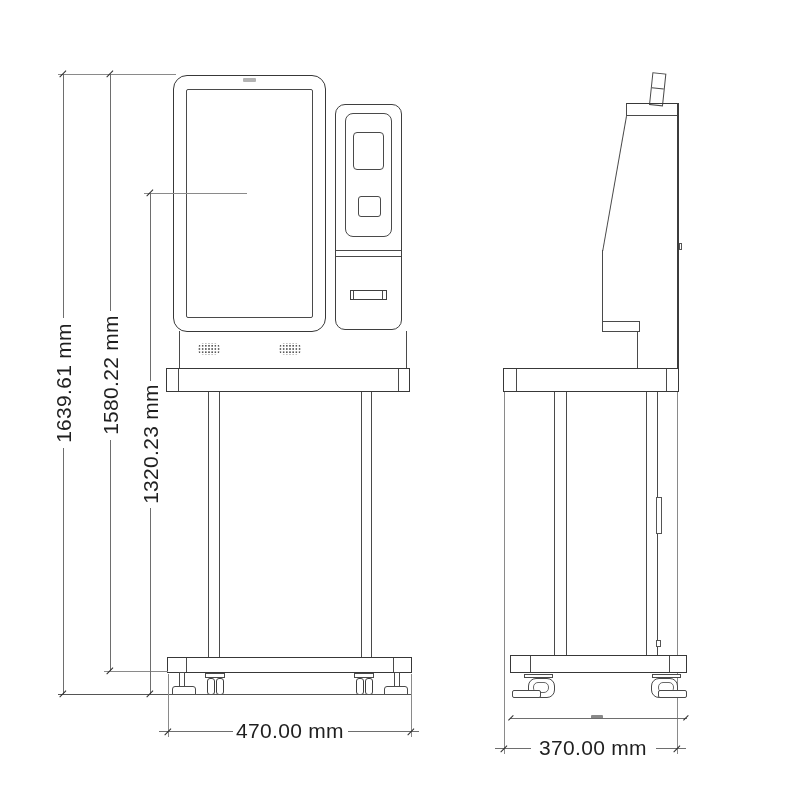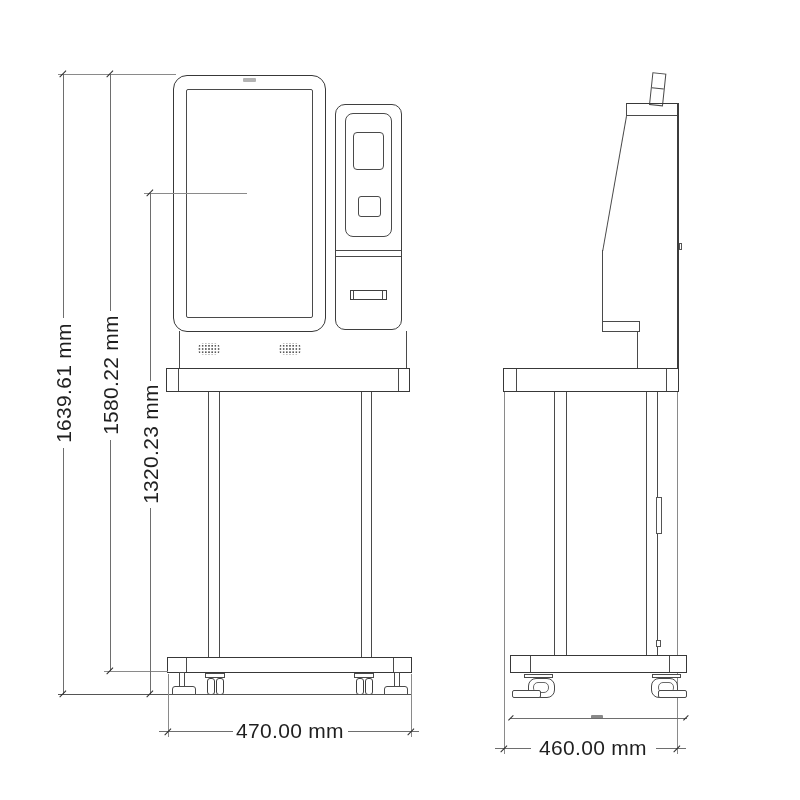--- a/index.html
+++ b/index.html
@@ -154,16 +154,16 @@
     <div class="dim" style="left:159px;top:731.3px;width:74px;height:1px;"></div>
     <div class="dim" style="left:348px;top:731.3px;width:71px;height:1px;"></div>
     <div class="tick" style="left:167.5px;top:731.5px;"></div>
     <div class="tick" style="left:411px;top:731.5px;"></div>
     <div class="dim-label" style="left:290px;top:730.5px;">470.00 mm</div>
 
     <div class="dim" style="left:495px;top:748.3px;width:36px;height:1px;"></div>
     <div class="dim" style="left:656px;top:748.3px;width:30px;height:1px;"></div>
     <div class="tick" style="left:504px;top:748.5px;"></div>
     <div class="tick" style="left:677px;top:748.5px;"></div>
-    <div class="dim-label" style="left:593px;top:747.5px;">460.00 mm</div>
+    <div class="dim-label" style="left:593px;top:747.5px;">370.00 mm</div>
   </div>
 
 </div>
 
 </body></html>

